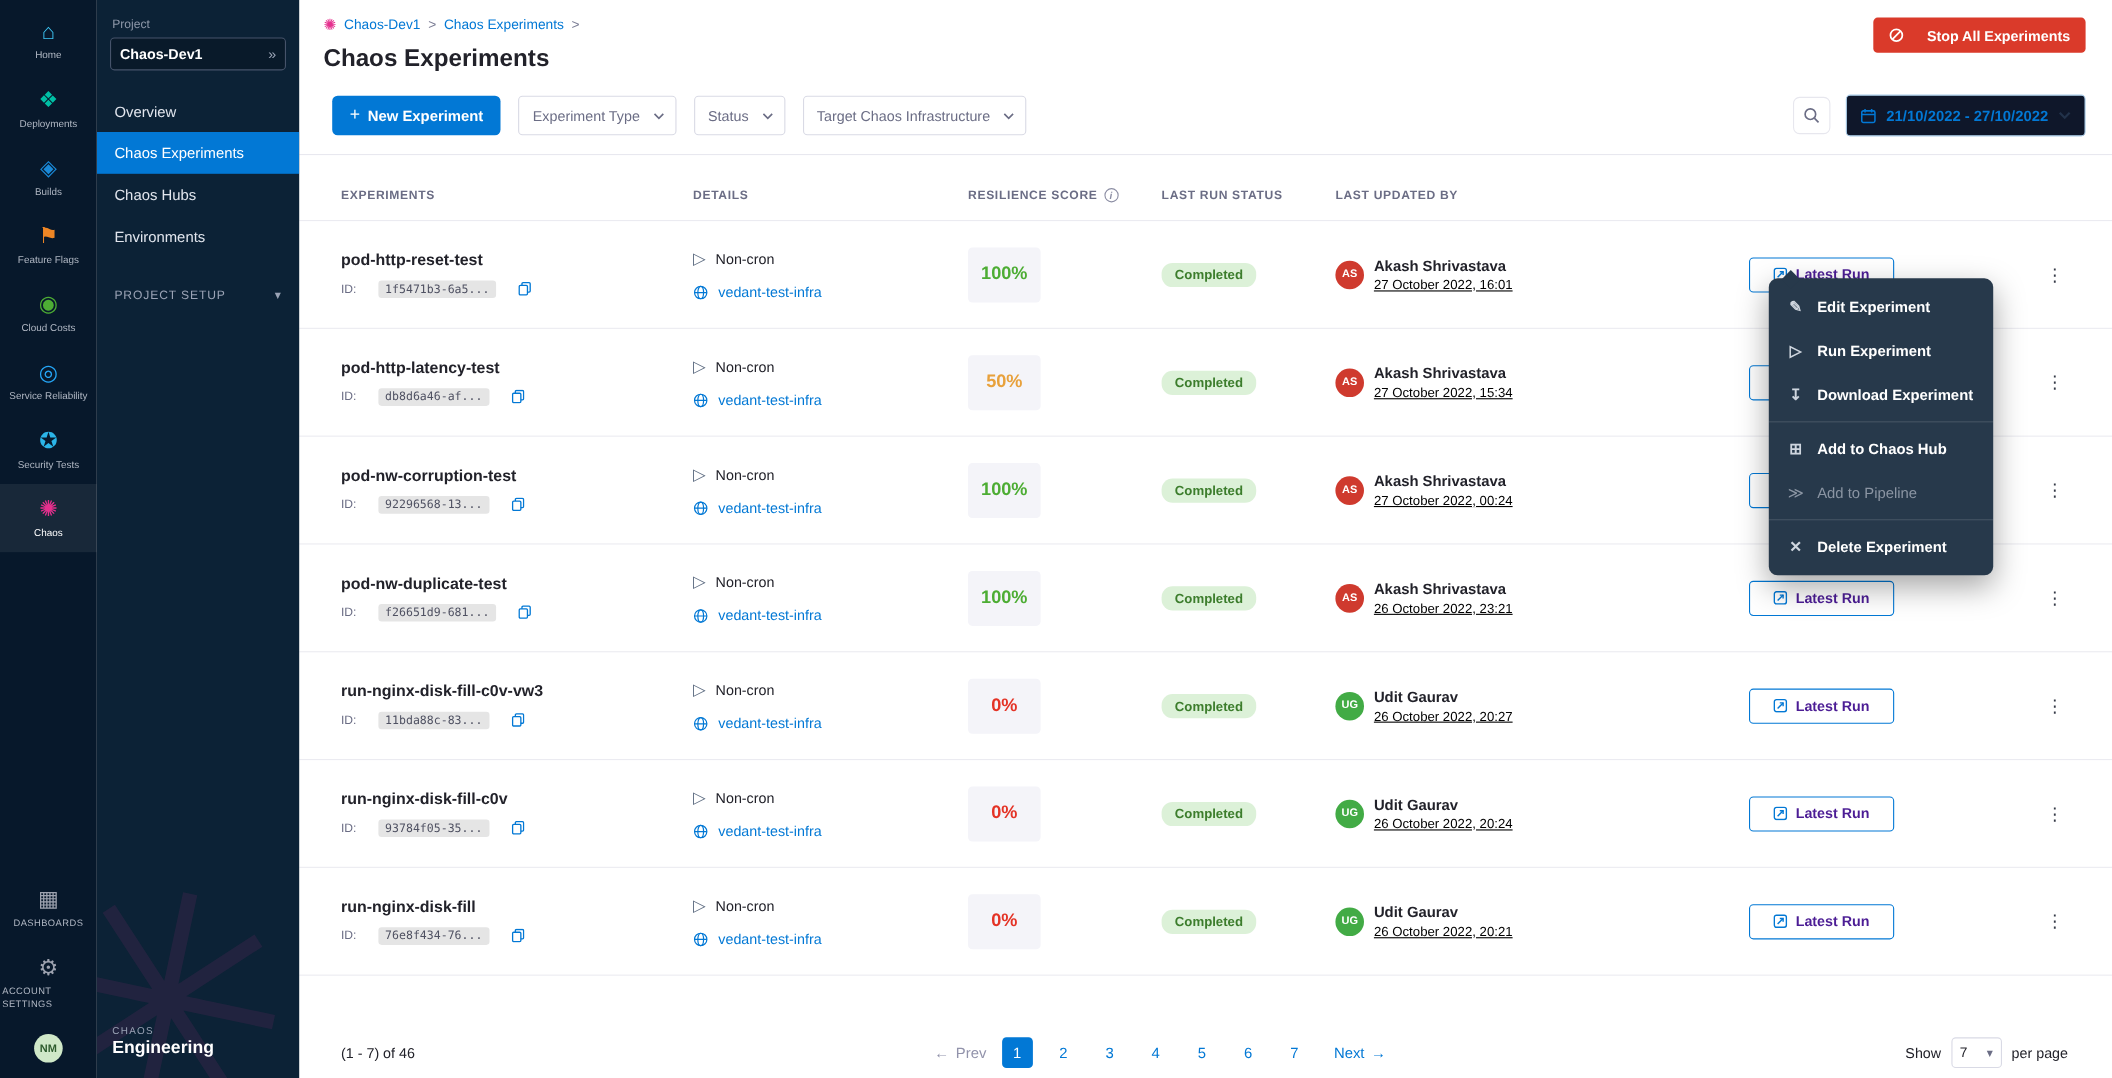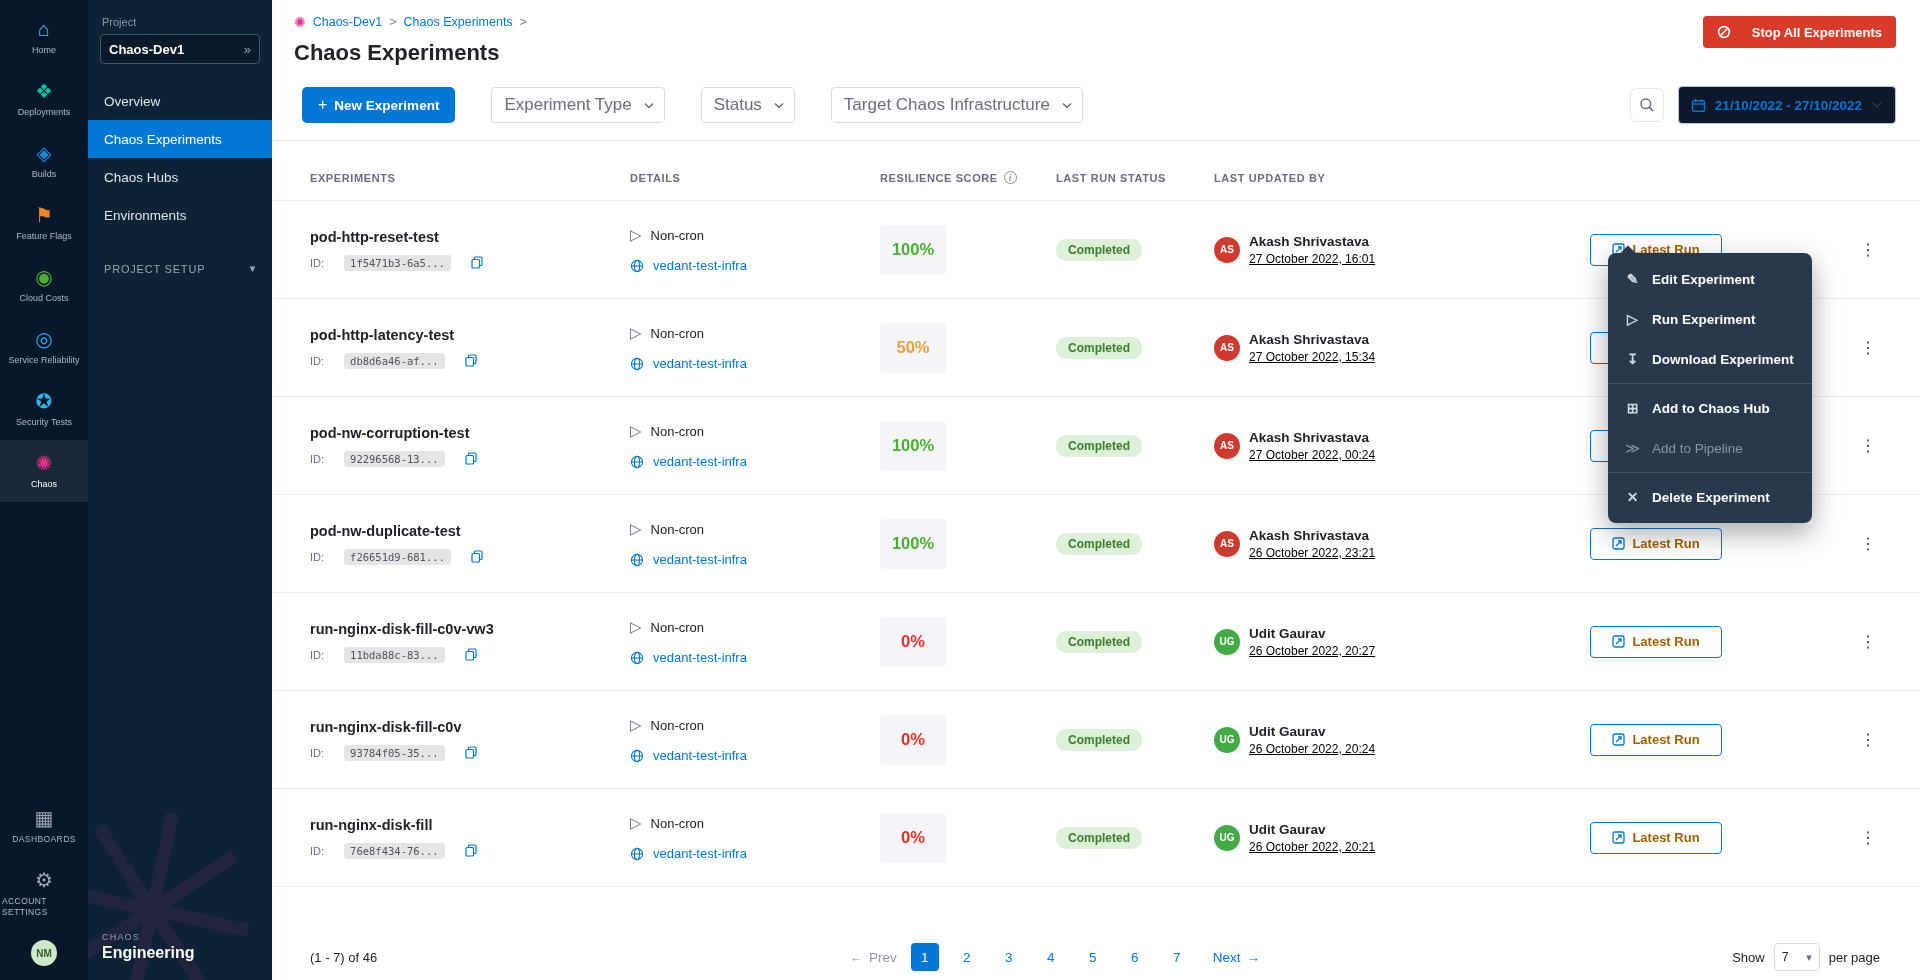--- a/index.html
+++ b/index.html
@@ -38,21 +38,21 @@
   .crumbs{display:flex;align-items:center;gap:7px;font-size:12.5px;}
   .crumb{color:#0278d5;cursor:pointer;}
   .crumb-sep{color:#7b7d95;}
   .crumb-logo{color:#e5308e;font-size:14px;}
   .page-title{font-size:22px;font-weight:bold;margin-top:10px;}
   .stop-btn{position:absolute;right:24px;top:16px;height:32px;background:#da3a2a;color:#fff;font-weight:bold;font-size:13px;border:none;border-radius:4px;display:flex;align-items:center;gap:21px;padding:0 14px;cursor:pointer;font-family:inherit;}
 
   .toolbar{display:flex;align-items:center;gap:16px;padding:8px 24px 16px 30px;border-bottom:1px solid #e8e8ef;}
   .new-btn{height:36px;background:#0278d5;color:#fff;border:none;border-radius:5px;font-size:13.5px;font-weight:bold;padding:0 16px;display:flex;align-items:center;gap:7px;cursor:pointer;font-family:inherit;}
   .new-btn .plus{font-size:16px;font-weight:normal;}
-  .select{height:36px;border:1px solid #d9dae5;border-radius:4px;background:#fff;display:flex;align-items:center;gap:12px;padding:0 10px 0 12px;font-size:17px;color:#6b6d85;cursor:pointer;margin-left:20px;}
+  .select{height:36px;border:1px solid #d9dae5;border-radius:4px;background:#fff;display:flex;align-items:center;gap:12px;padding:0 10px 0 12px;font-size:13px;color:#6b6d85;cursor:pointer;}
   .toolbar-right{margin-left:auto;display:flex;align-items:center;gap:14px;}
   .search-btn{width:34px;height:34px;border:1px solid #e7e7ee;background:#fff;border-radius:6px;display:flex;align-items:center;justify-content:center;cursor:pointer;}
   .date-btn{height:38px;border:1px solid #a9cbe8;background:#0f172a;border-radius:4px;display:flex;align-items:center;gap:9px;padding:0 12px;color:#0278d5;font-weight:bold;font-size:13.5px;cursor:pointer;font-family:inherit;}
 
   .thead,.row{display:grid;grid-template-columns:320px 250px 176px 158px 376px 290px;padding-left:38px;padding-right:40px;}
   .thead{padding-top:30px;padding-bottom:16px;}
   .th{font-size:11px;font-weight:bold;letter-spacing:.6px;color:#6b6d85;display:flex;gap:6px;align-items:center;}
   .info-dot{width:13px;height:13px;border:1px solid #8b8da3;border-radius:50%;font-size:9px;font-style:italic;color:#8b8da3;display:inline-flex;align-items:center;justify-content:center;}
   .row{height:98px;align-items:center;border-top:1px solid #ebebf1;}
   .tbody{border-bottom:1px solid #ebebf1;}
@@ -68,21 +68,21 @@
   .globe{display:inline-flex;}
   .infra{font-size:13px;color:#0278d5;cursor:pointer;}
   .score-box{width:66px;height:50px;background:#f4f4f9;border-radius:4px;display:flex;align-items:center;justify-content:center;font-size:16.5px;font-weight:bold;}
   .pill{display:inline-block;background:#dcf1d8;color:#3c7d2c;font-size:12px;font-weight:bold;border-radius:10px;padding:4px 12px;}
   .cell-user{display:flex;align-items:center;}
   .avatar{width:26px;height:26px;border-radius:50%;color:#fff;font-size:10px;font-weight:bold;display:inline-flex;align-items:center;justify-content:center;margin-right:9px;flex:0 0 26px;}
   .ucol{display:flex;flex-direction:column;}
   .uname{font-size:13.5px;font-weight:bold;}
   .udate{font-size:12px;color:#000000;margin-top:3px;text-decoration:underline;}
   .cell-action{display:flex;align-items:center;justify-content:space-between;}
-  .run-btn{height:32px;min-width:132px;border:1px solid #0278d5;background:#fff;color:#a16207;border-radius:4px;font-size:13px;font-weight:bold;display:flex;align-items:center;justify-content:center;gap:7px;cursor:pointer;font-family:inherit;}
+  .run-btn{height:32px;min-width:132px;border:1px solid #0278d5;background:#fff;color:#4c1d95;border-radius:4px;font-size:13px;font-weight:bold;display:flex;align-items:center;justify-content:center;gap:7px;cursor:pointer;font-family:inherit;}
   .kebab{font-size:16px;color:#343946;width:24px;text-align:center;cursor:pointer;}
 
   
   .ctx-menu{position:absolute;left:1336px;top:253px;width:204px;background:#27394b;border-radius:8px;padding:6px 0;box-shadow:0 10px 28px rgba(0,0,0,.35);z-index:10;}
   .ctx-arrow{position:absolute;top:-5px;left:14px;width:12px;height:12px;background:#27394b;transform:rotate(45deg);}
   .ctx-item{height:40px;display:flex;align-items:center;gap:11px;padding:0 16px;font-size:13.5px;font-weight:600;color:#fff;cursor:pointer;position:relative;}
   .ctx-item .gi{width:17px;font-size:14px;text-align:center;color:#cfd6df;}
   .ctx-item.disabled{color:#8b95a3;font-weight:normal;cursor:default;}
   .ctx-item.disabled .gi{color:#8b95a3;}
   .ctx-divider{height:1px;background:rgba(255,255,255,.14);margin:4px 0;}

